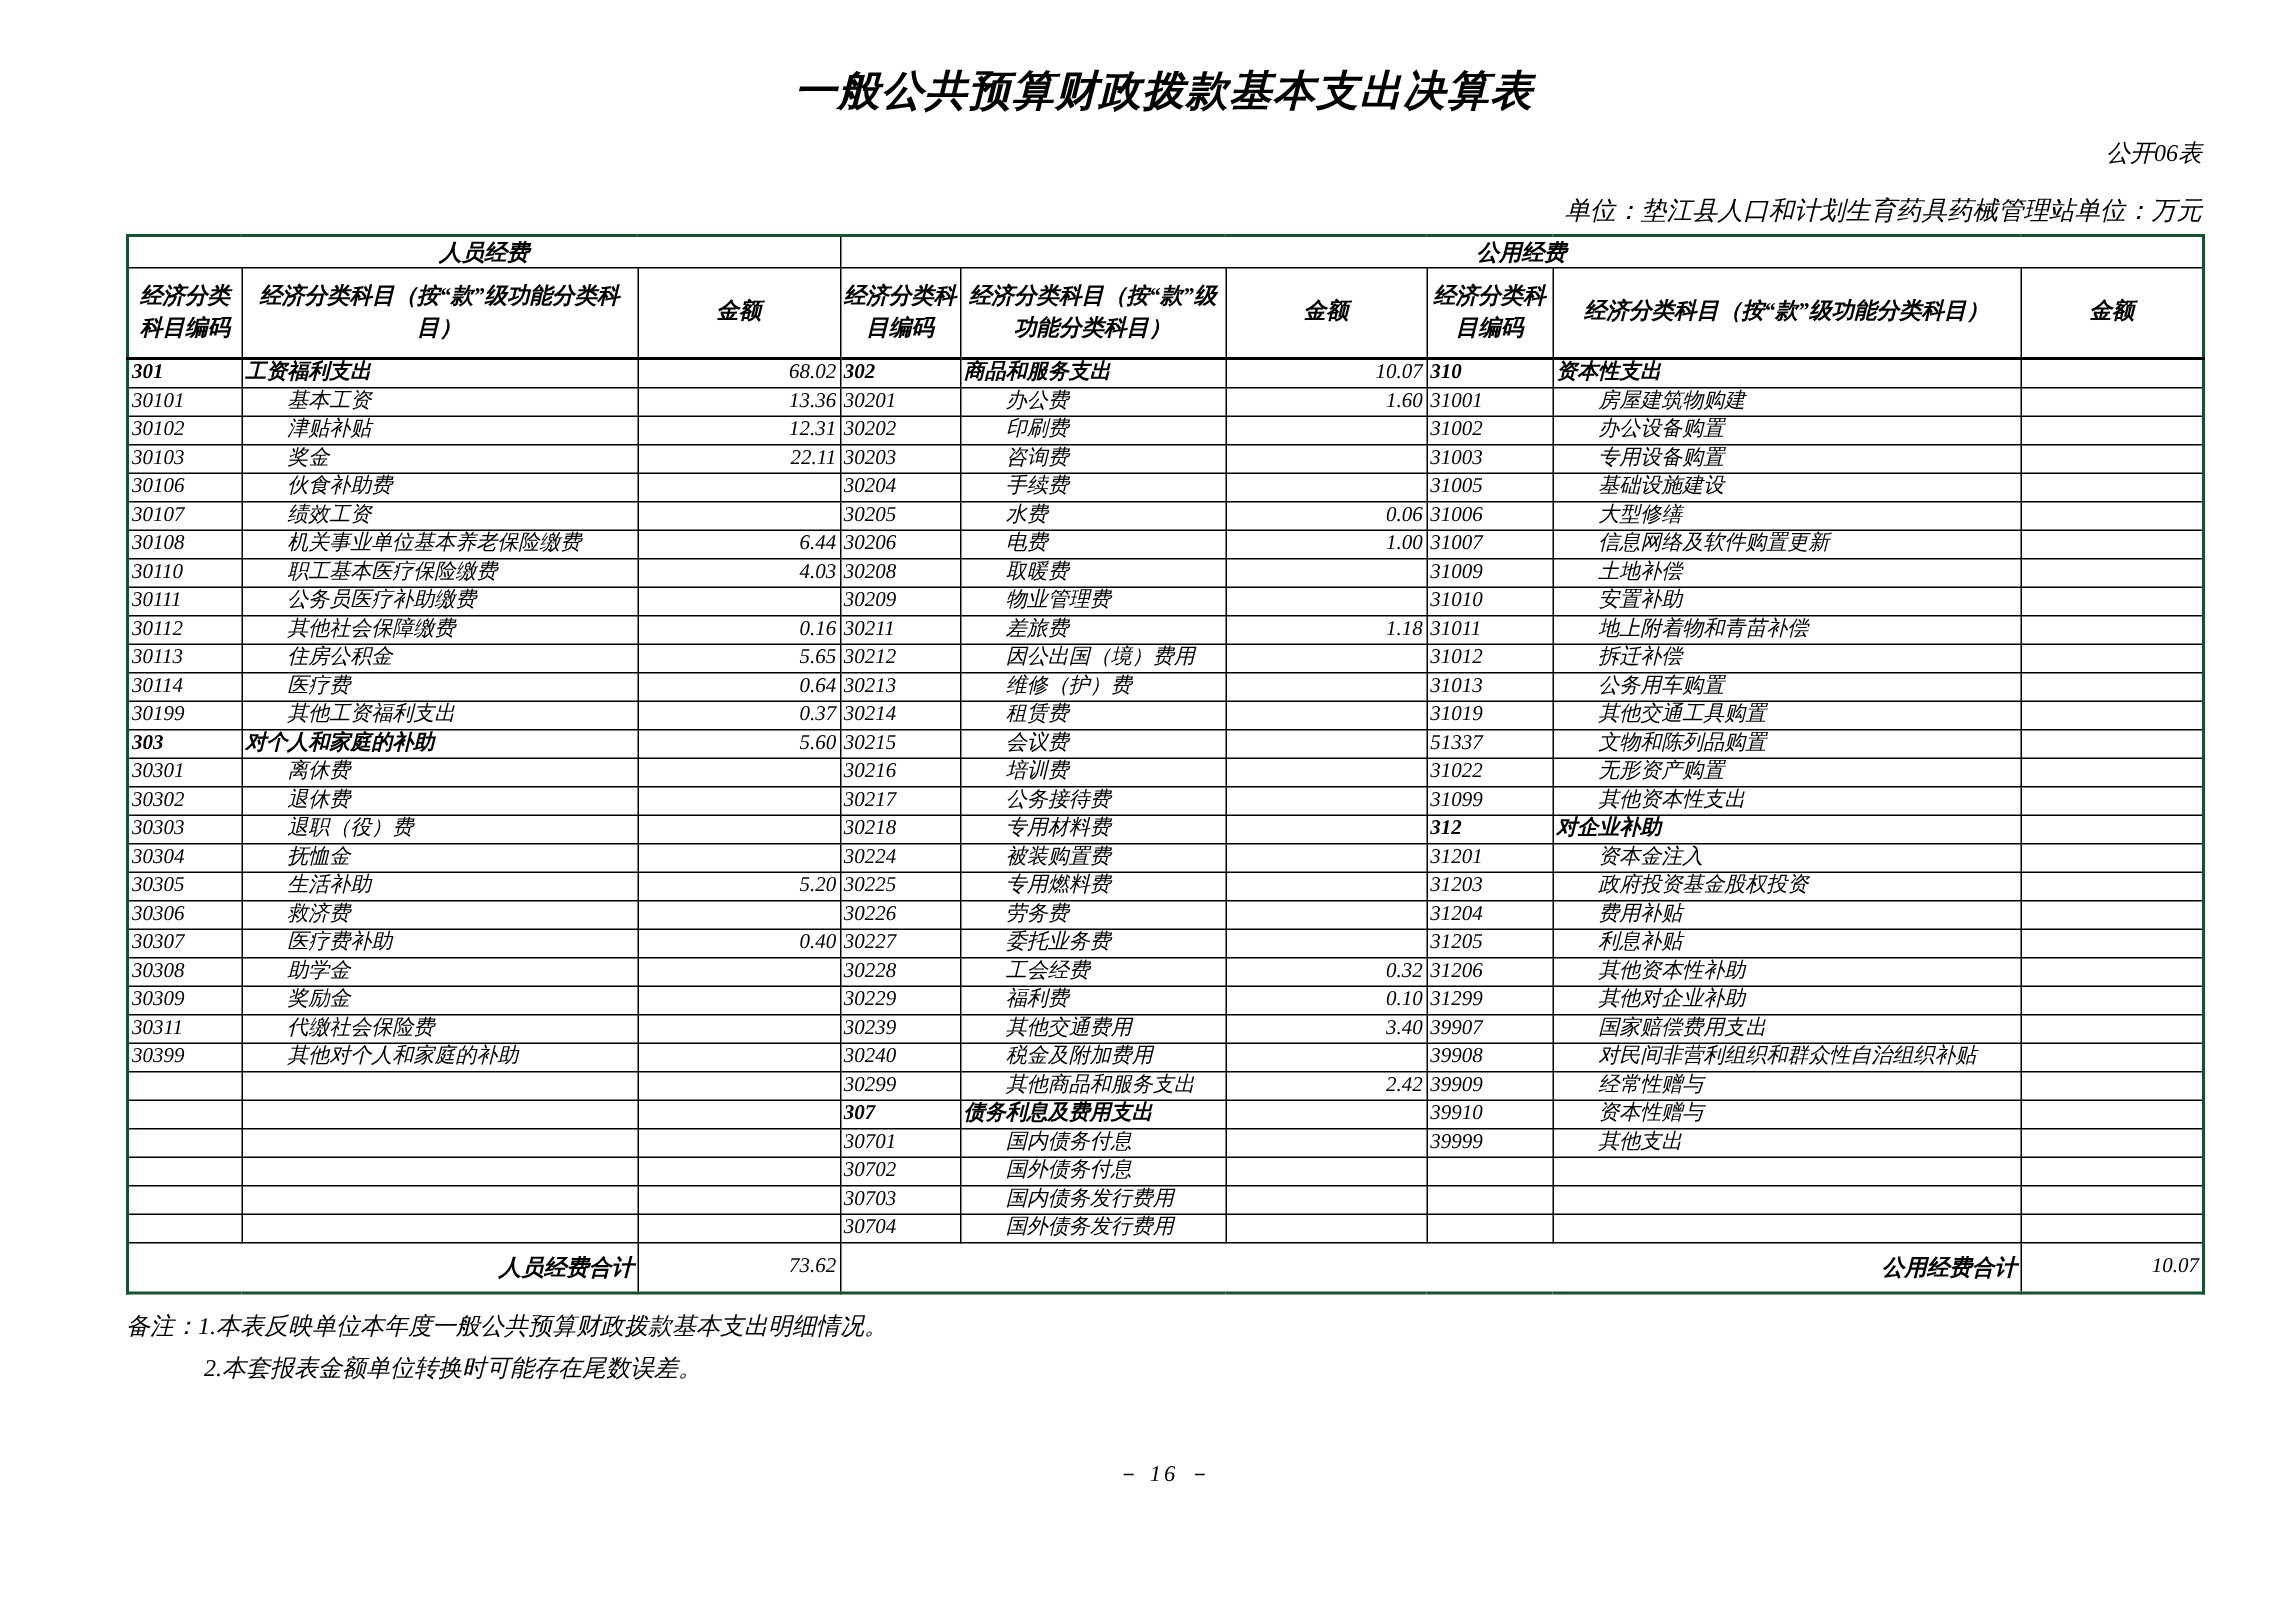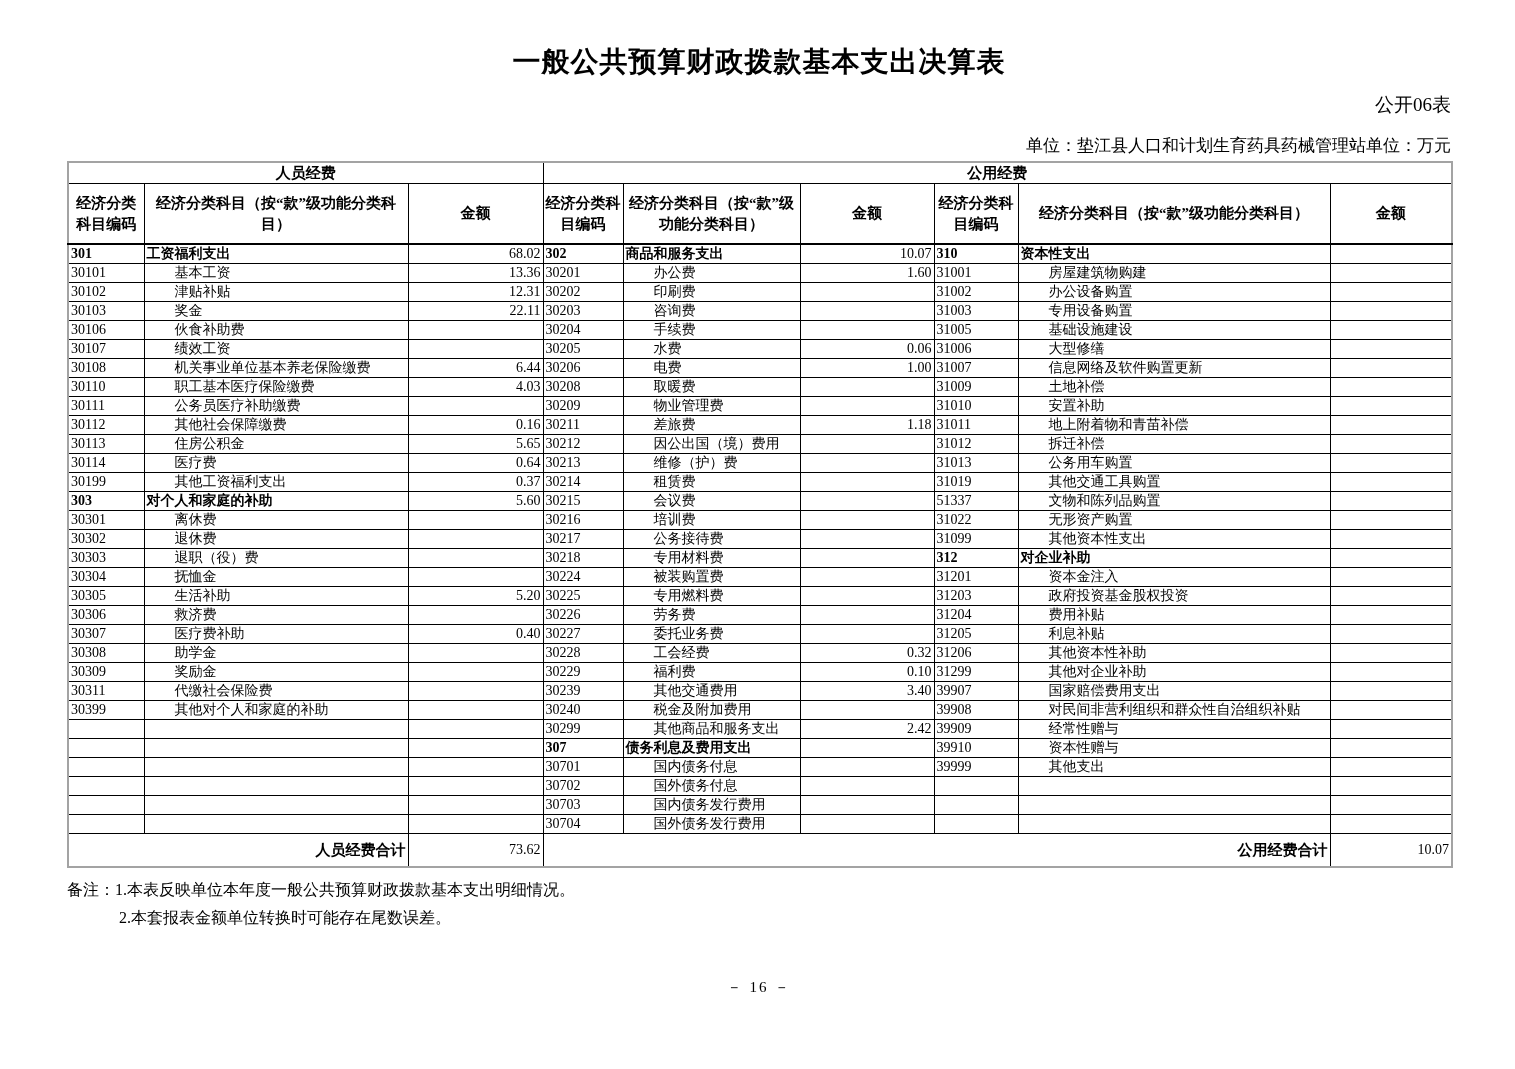--- a/index.html
+++ b/index.html
@@ -1,21 +1,21 @@
 <!DOCTYPE html>
 <html><head>
 <meta charset="utf-8">
 <style>
   html,body{margin:0;padding:0;background:#fff;color:#000;}
   body{width:1515px;height:1069px;font-family:"Liberation Serif","DejaVu Serif",serif;overflow:hidden;}
-  .page{position:relative;padding:44px 41px 0 67px;width:1384px;}
+  .page{position:relative;padding:44px 41px 0 84px;width:1384px;font-style:italic;}
   .title{font-size:28px;font-weight:bold;text-align:center;line-height:1.25;letter-spacing:1px;}
-  .doc-label{font-size:19px;text-align:right;margin-top:13px;}
+  .doc-label{font-size:16px;text-align:right;margin-top:13px;}
   .unit-row{display:flex;justify-content:flex-end;align-items:flex-end;margin-top:16px;margin-bottom:4px;font-size:17px;}
-  table{border-collapse:collapse;table-layout:fixed;width:1384px;border:2px solid #a3a3a3;}
+  table{border-collapse:collapse;table-layout:fixed;width:1384px;border:2px solid #14532d;}
   th,td{border:1px solid #000;padding:0 2px;overflow:hidden;vertical-align:middle;}
   .group-th{height:20px;font-size:15px;font-weight:bold;text-align:center;white-space:nowrap;}
   .col-th{height:59px;font-size:15px;font-weight:bold;text-align:center;border-bottom:2px solid #000;white-space:normal;word-break:break-all;line-height:1.35;}
   tbody td{height:18px;font-size:14px;white-space:nowrap;line-height:1.1;}
   td.code{text-align:left;}
   td.subject{text-align:left;}
   td.subject.child{padding-left:30px;}
   td.amount{text-align:right;}
   tr.has-parent .p{font-weight:bold;}
   .totals td{height:32px;}

